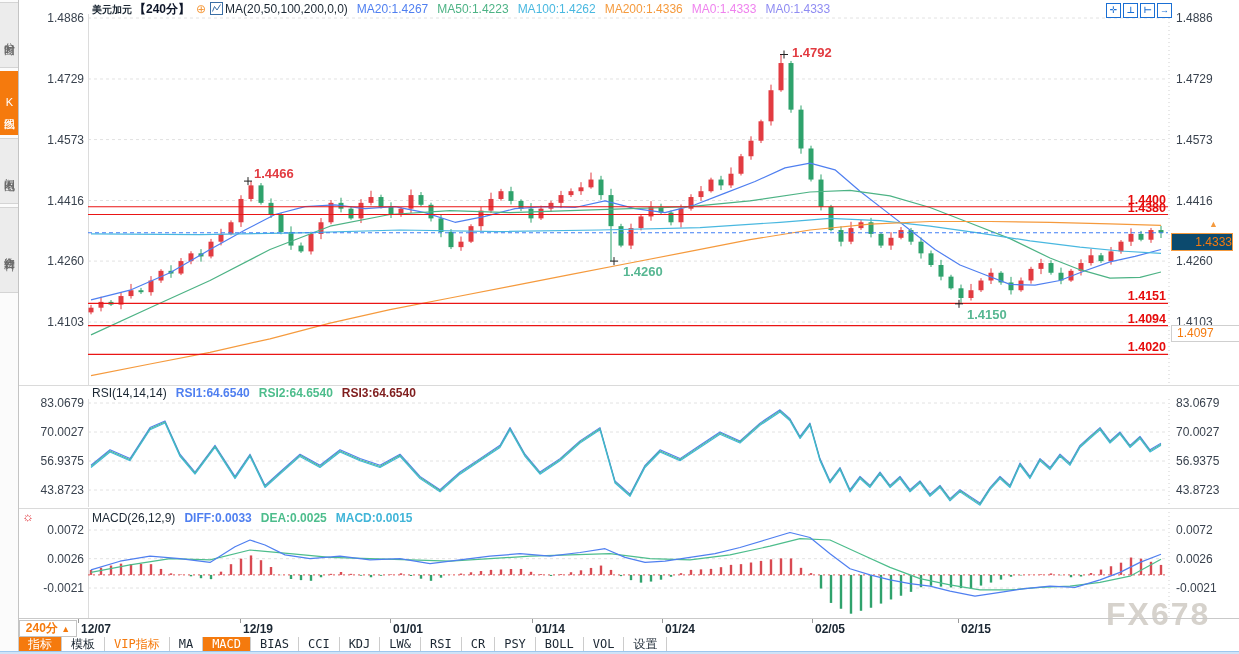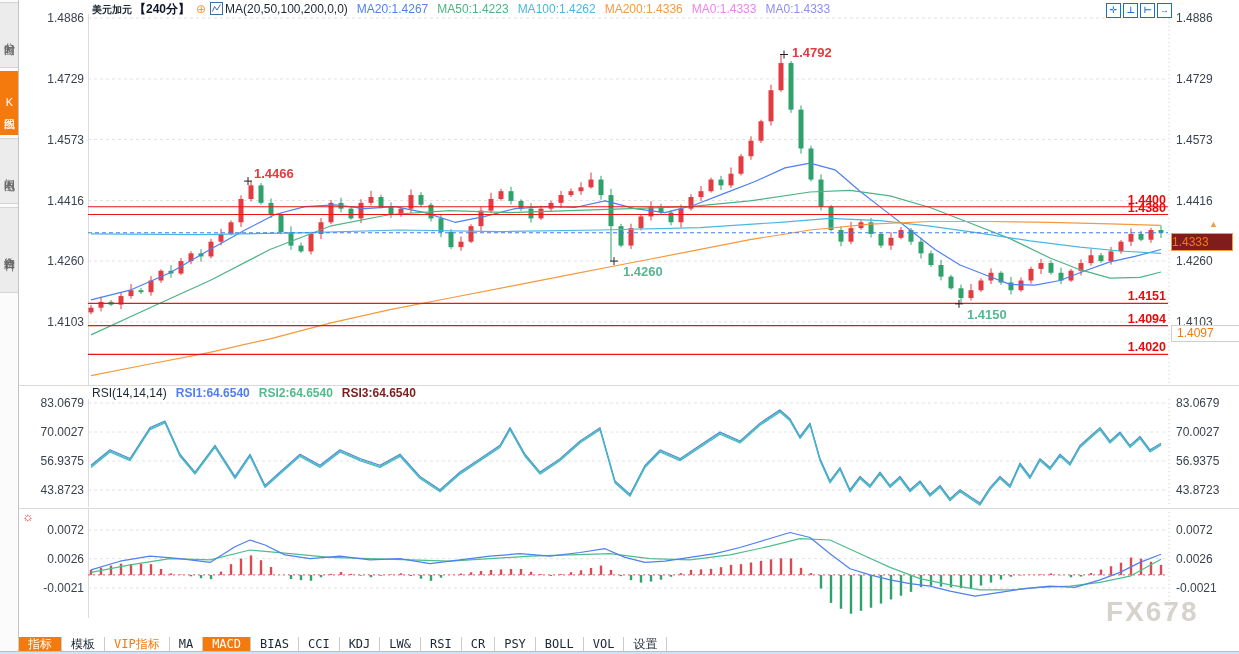--- a/index.html
+++ b/index.html
@@ -27,40 +27,40 @@
   svg.panel{position:absolute;left:88px;z-index:2;}
   .axis-label{position:absolute;font-size:12px;color:#39424e;z-index:3;}
   .axis-label.lft{left:22px;width:62px;text-align:right;}
   .axis-label.rgt{left:1176px;text-align:left;}
   .ind-header{position:absolute;left:92px;white-space:nowrap;z-index:5;}
   .ind-title{color:#1b2733;}
   .ind-val{margin-left:9px;font-weight:bold;}
   #macd-gear{position:absolute;left:22px;top:509px;color:#e23b41;font-size:13px;z-index:5;cursor:pointer;}
   .hdiv{position:absolute;left:19px;width:1220px;height:0;border-top:1px solid #dadada;z-index:4;}
   
-  #price-box{position:absolute;left:1171px;top:233px;width:60px;height:16px;border:1px solid #f59a3d;background:#7f1d1d;
-    color:#f57a0d;text-align:left;line-height:16px;z-index:6;}
+  #price-box{position:absolute;left:1171px;top:233px;width:60px;height:16px;border:1px solid #f59a3d;background:#0c4a6e;
+    color:#f57a0d;text-align:right;line-height:16px;z-index:6;}
   #price-arrow{position:absolute;left:1209px;top:219px;color:#f59a3d;font-size:9px;z-index:6;}
   #axis-tooltip{position:absolute;left:1171px;top:325px;width:64px;height:15px;border:1px solid #cfcfcf;background:#fff;
     color:#f57a0d;padding-left:5px;line-height:15px;z-index:6;}
   
   #date-row{position:absolute;left:19px;top:618px;width:1220px;height:18px;border-top:1px solid #c9c9c9;z-index:5;background:transparent;}
   #tf-btn{position:absolute;left:0;top:1px;width:56px;height:15px;border:1px solid #c4c4c4;color:#f57a0d;font-weight:bold;
     text-align:center;line-height:15px;cursor:pointer;background:#fff;}
   #tf-btn .arr{font-size:9px;}
   .date-tick{position:absolute;top:0;width:1px;height:4px;background:#999;}
   .date-label{position:absolute;top:3px;color:#1b2733;font-weight:bold;}
   
   #toolbar{position:absolute;left:18px;top:637px;height:15px;white-space:nowrap;z-index:5;border-left:1px solid #ccc;}
   .tb-tab{display:inline-block;height:15px;line-height:15px;padding:0 9px;border-right:1px solid #ccc;color:#1b2733;
     font-family:"DejaVu Sans Mono","Liberation Mono",monospace;font-size:12px;cursor:pointer;vertical-align:top;}
   .tb-tab.active{background:#f57a0d;color:#fff;}
   .tb-tab.vip{color:#f57a0d;}
   #bottom-strip{position:absolute;left:0;top:651px;width:1239px;height:3px;background:#cfe3f7;border-top:1px solid #9ec7ee;z-index:7;}
-  #watermark{position:absolute;left:1106px;top:596px;font-size:28px;font-weight:bold;color:#d6d2cc;letter-spacing:2px;z-index:1;}
+  #watermark{position:absolute;left:1106px;top:596px;font-size:32px;font-weight:bold;color:#d6d2cc;letter-spacing:2px;z-index:1;}
 </style>
 </head>
 <body>
 
 <div id="app">
   <div id="watermark">FX678</div>
   <div id="sidebar">
       <div class="side-tab" style="top: 2px; height: 64px;">分时图</div>
       <div class="side-tab active" style="top: 71px; height: 62px;">K线图</div>
       <div class="side-tab" style="top: 138px; height: 64px;">闪电图</div>
@@ -458,20 +458,23 @@
       <path d="M91 572.4 L130 564.9 L170 558.7 L210 559.9 L250 550.0 L290 553.7 L330 557.4 L370 558.7 L410 559.9 L450 561.2 L490 558.7 L530 556.2 L570 554.9 L610 553.7 L650 558.7 L690 559.9 L730 554.9 L770 546.2 L800 538.7 L830 540.0 L860 553.7 L890 567.4 L920 578.6 L950 584.9 L980 589.9 L1010 589.9 L1040 587.4 L1070 586.1 L1100 582.4 L1130 576.2 L1161 559.3" fill="none" stroke="#4dbd8c" stroke-width="1.2" stroke-linejoin="round"></path>
       <path d="M91 569.9 L120 561.2 L150 556.2 L180 558.7 L210 562.4 L235 546.8 L250 540.0 L265 545.0 L285 554.9 L310 558.7 L340 556.2 L370 559.9 L400 558.7 L430 563.7 L460 559.9 L490 556.2 L520 553.7 L550 556.2 L580 552.5 L605 548.7 L625 557.4 L645 562.4 L665 561.2 L690 557.4 L715 553.7 L740 547.5 L765 540.0 L790 532.5 L810 537.5 L830 553.7 L850 568.7 L870 574.9 L890 579.9 L910 583.6 L930 586.1 L950 591.1 L975 596.1 L1000 592.4 L1025 588.6 L1050 586.1 L1075 587.4 L1100 579.9 L1120 572.4 L1140 562.4 L1161 554.3" fill="none" stroke="#4f7ff0" stroke-width="1.2" stroke-linejoin="round"></path>
     </svg>
 
   <div class="hdiv" style="top:385px"></div>
   <div class="hdiv" style="top:508px"></div>
 
   <div id="rsi-header" class="ind-header" style="top:386px">
     <span class="ind-title">RSI(14,14,14)</span><span id="rsi-values"><span class="ind-val" style="color: rgb(79, 127, 240);">RSI1:64.6540</span><span class="ind-val" style="color: rgb(77, 189, 140);">RSI2:64.6540</span><span class="ind-val" style="color: #7f1d1d;">RSI3:64.6540</span></span>
   </div>
+  <div id="macd-header" class="ind-header" style="top:511px">
+    <span class="ind-title">MACD(26,12,9)</span><span id="macd-values"><span class="ind-val" style="color: rgb(79, 127, 240);">DIFF:0.0033</span><span class="ind-val" style="color: rgb(77, 189, 140);">DEA:0.0025</span><span class="ind-val" style="color: rgb(65, 181, 216);">MACD:0.0015</span></span>
+  </div>
   <div id="macd-gear">☼</div>
 
   <div id="axis-labels">
       <div class="axis-label lft" style="top: 11px;">1.4886</div>
       <div class="axis-label rgt" style="top: 11px;">1.4886</div>
       <div class="axis-label lft" style="top: 71.9709px;">1.4729</div>
       <div class="axis-label rgt" style="top: 71.9709px;">1.4729</div>
       <div class="axis-label lft" style="top: 132.553px;">1.4573</div>
       <div class="axis-label rgt" style="top: 132.553px;">1.4573</div>
       <div class="axis-label lft" style="top: 193.524px;">1.4416</div>
@@ -493,16 +496,33 @@
       <div class="axis-label lft" style="top: 551.688px;">0.0026</div>
       <div class="axis-label rgt" style="top: 551.688px;">0.0026</div>
       <div class="axis-label lft" style="top: 581px;">-0.0021</div>
       <div class="axis-label rgt" style="top: 581px;">-0.0021</div>
     </div>
 
   <div id="price-arrow">▲</div>
   <div id="price-box">1.4333</div>
   <div id="axis-tooltip">1.4097</div>
 
+  <div id="date-row">
+    <div id="tf-btn"><span>240分</span> <span class="arr">▲</span></div>
+  <div class="date-tick" style="left: 59px;"></div>
+      <div class="date-label" style="left: 62px;">12/07</div>
+      <div class="date-tick" style="left: 221px;"></div>
+      <div class="date-label" style="left: 224px;">12/19</div>
+      <div class="date-tick" style="left: 371px;"></div>
+      <div class="date-label" style="left: 374px;">01/01</div>
+      <div class="date-tick" style="left: 513px;"></div>
+      <div class="date-label" style="left: 516px;">01/14</div>
+      <div class="date-tick" style="left: 643px;"></div>
+      <div class="date-label" style="left: 646px;">01/24</div>
+      <div class="date-tick" style="left: 793px;"></div>
+      <div class="date-label" style="left: 796px;">02/05</div>
+      <div class="date-tick" style="left: 939px;"></div>
+      <div class="date-label" style="left: 942px;">02/15</div>
+    </div>
 
   <div id="toolbar"><span class="tb-tab active">指标</span><span class="tb-tab">模板</span><span class="tb-tab vip">VIP指标</span><span class="tb-tab">MA</span><span class="tb-tab active">MACD</span><span class="tb-tab">BIAS</span><span class="tb-tab">CCI</span><span class="tb-tab">KDJ</span><span class="tb-tab">LW&amp;</span><span class="tb-tab">RSI</span><span class="tb-tab">CR</span><span class="tb-tab">PSY</span><span class="tb-tab">BOLL</span><span class="tb-tab">VOL</span><span class="tb-tab">设置</span></div>
   <div id="bottom-strip"></div>
 </div>
 
 </body></html>

